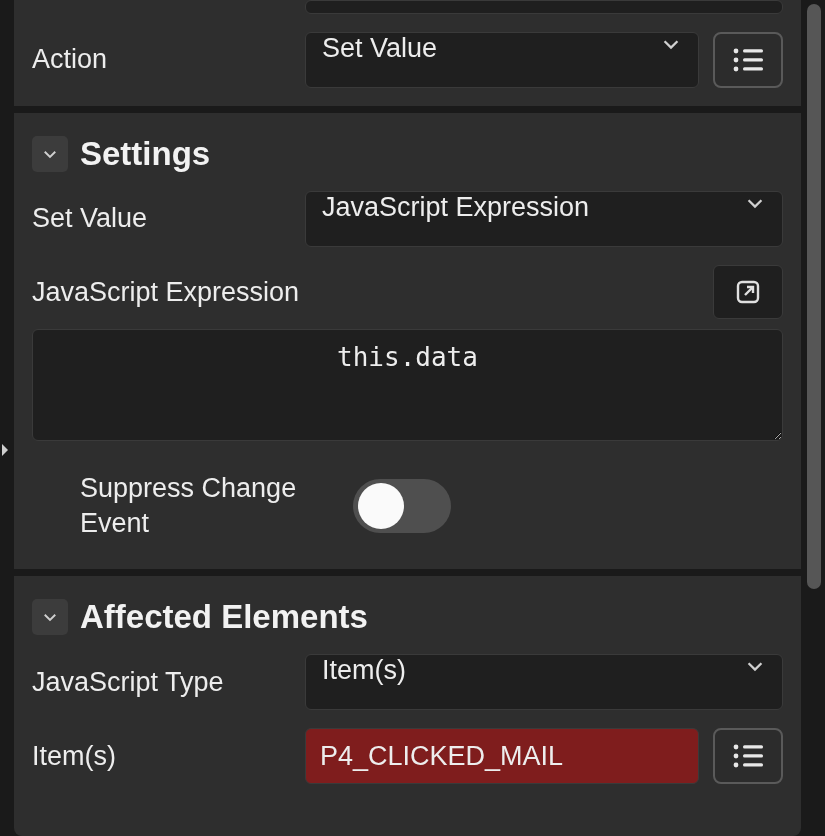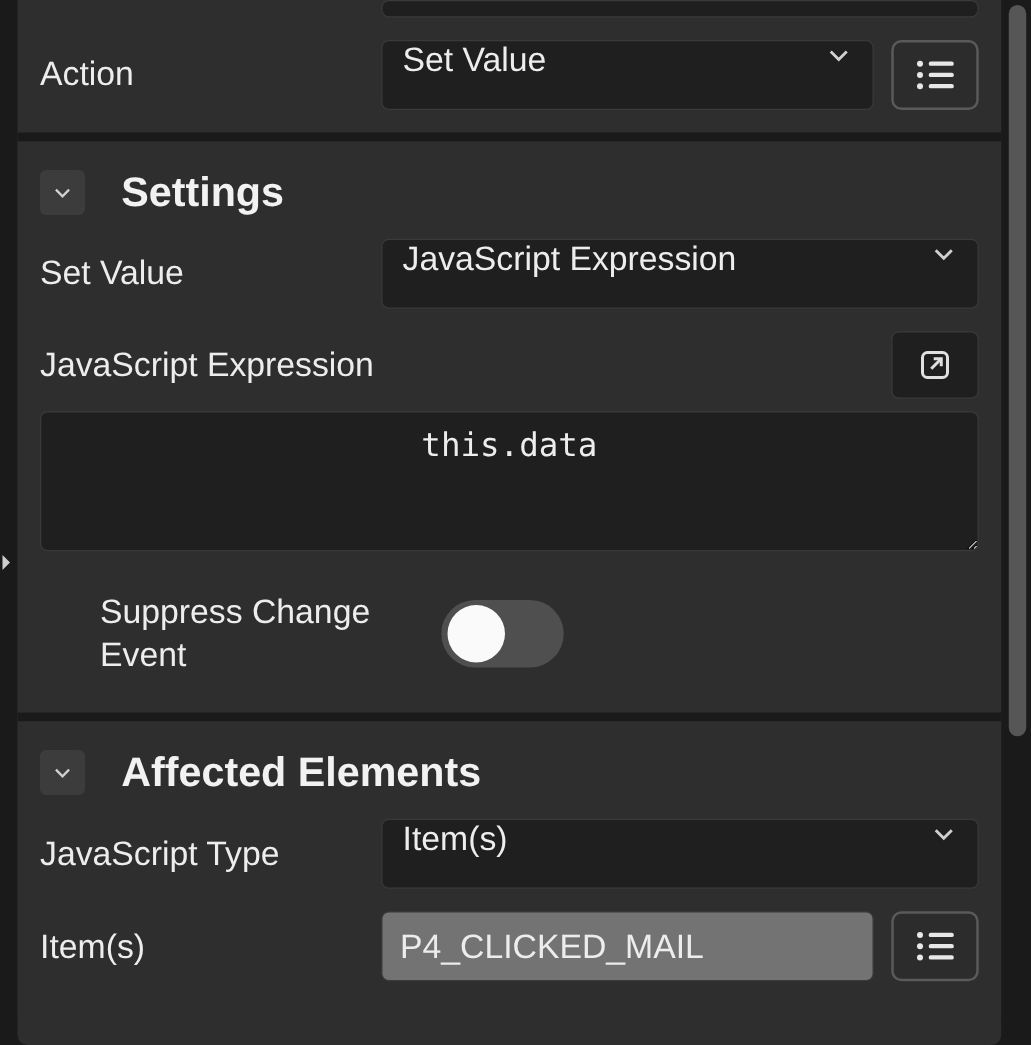--- a/index.html
+++ b/index.html
@@ -77,21 +77,21 @@
       align-items: center;
       justify-content: center;
       cursor: pointer;
       flex-shrink: 0;
     }
     .list-icon { width: 34px; height: 28px; }
     .popout-icon { width: 28px; height: 28px; }
     .section-header {
       display: flex;
       align-items: center;
-      gap: 29px;
+      gap: 12px;
       margin-bottom: 10px;
     }
     .collapse-btn {
       width: 36px;
       height: 36px;
       background: #3c3c3c;
       border-radius: 5px;
       display: flex;
       align-items: center;
       justify-content: center;
@@ -139,21 +139,21 @@
       top: 4px;
       left: 5px;
       width: 46px;
       height: 46px;
       background: #fafafa;
       border-radius: 50%;
     }
     .text-input {
       flex: 1;
       height: 56px;
-      background: #737373;
+      background: #7f1d1d;
       border: 1px solid #3a3a3a;
       border-radius: 6px;
       padding: 0 14px;
       font-size: 27px;
       color: #ededed;
       outline: none;
     }
     .scrollbar {
       position: absolute;
       right: 4px;

